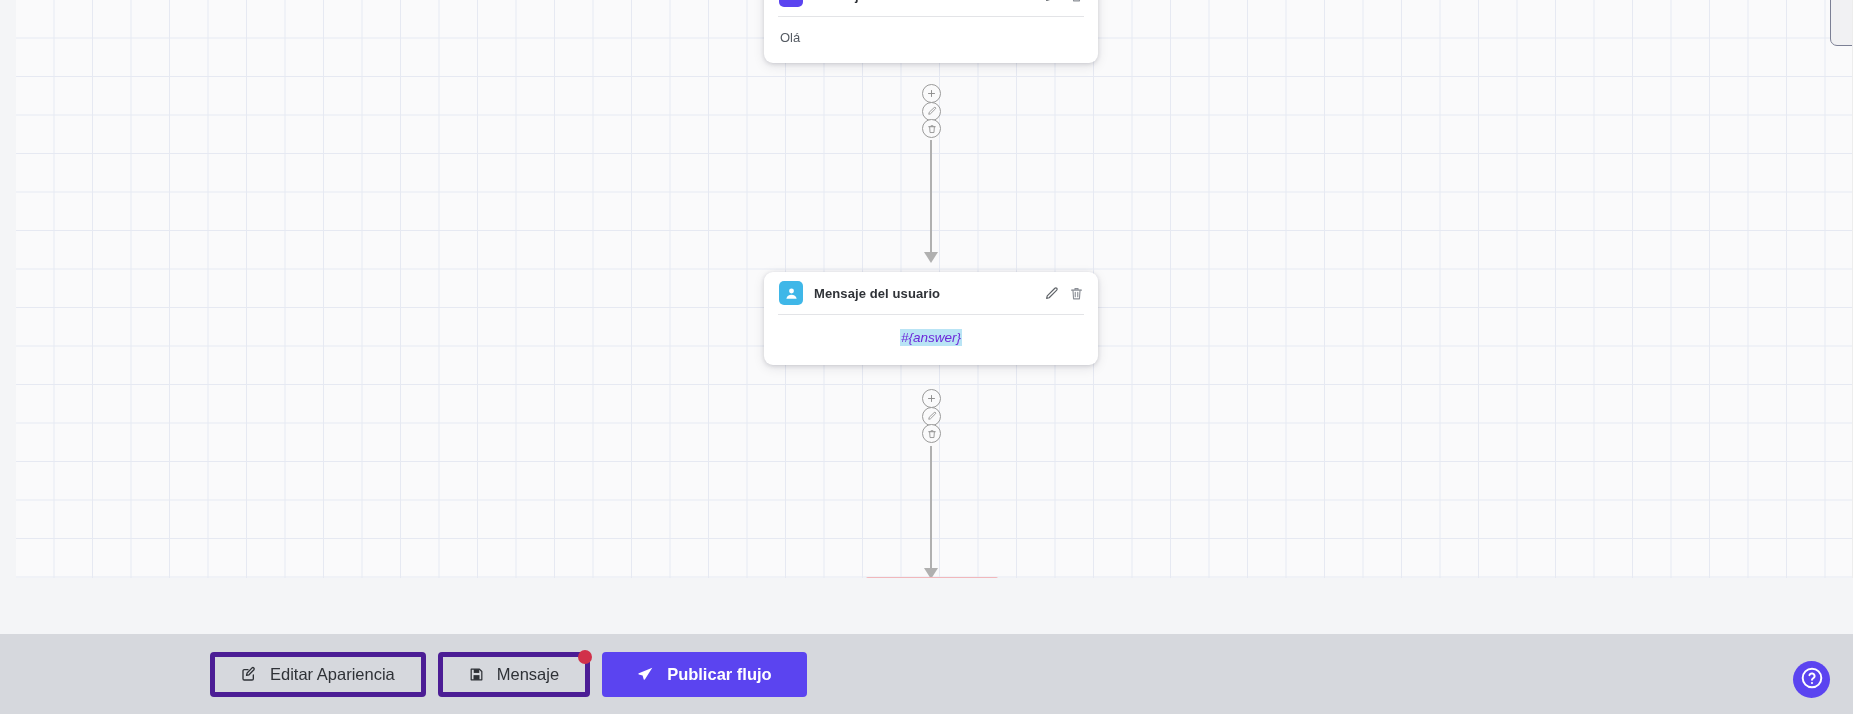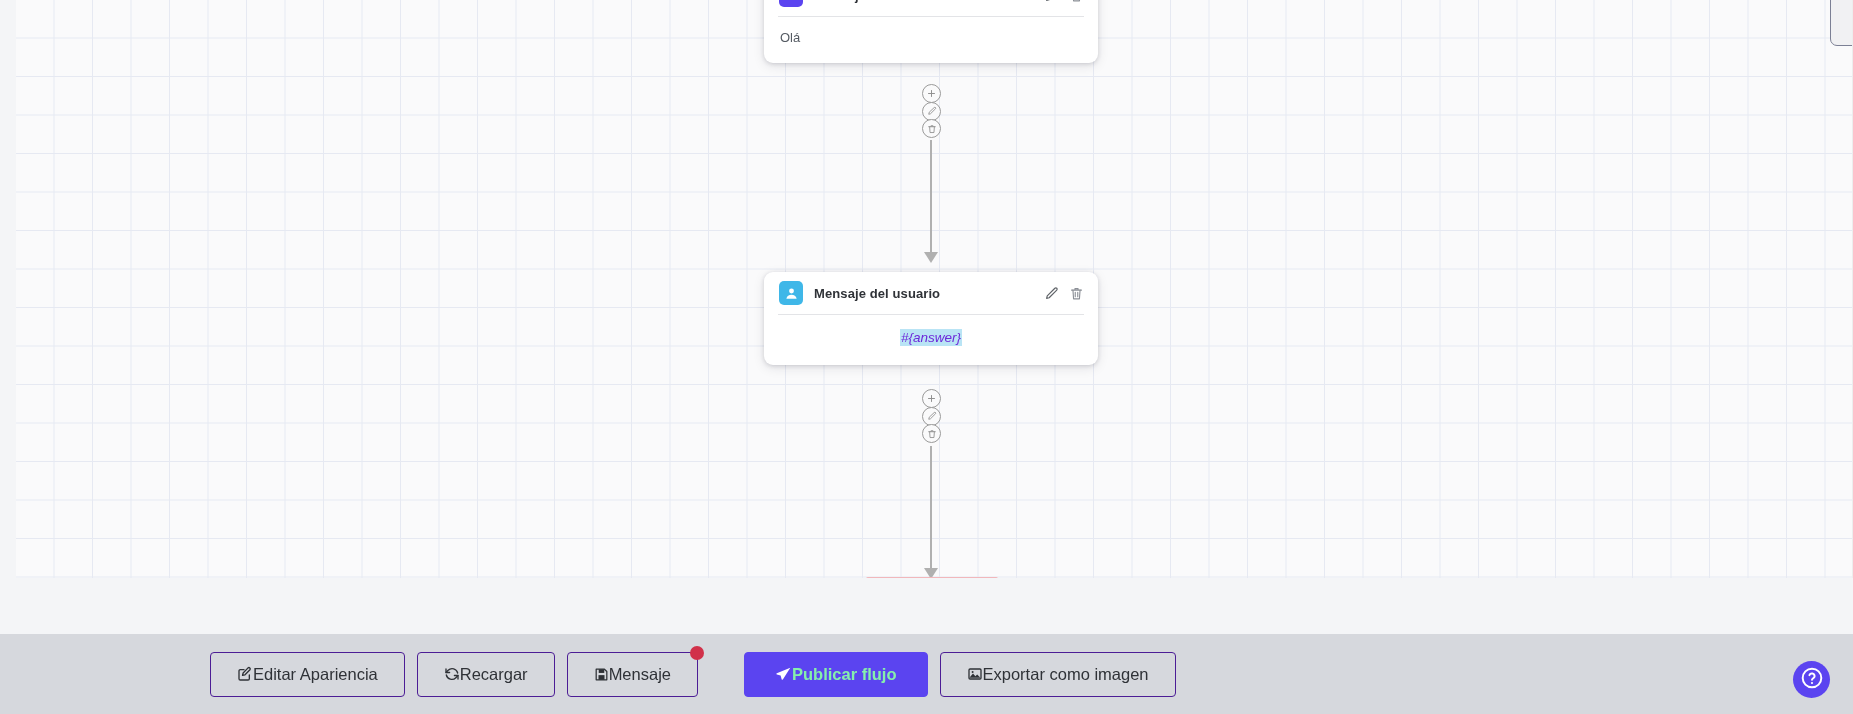--- a/index.html
+++ b/index.html
@@ -190,39 +190,39 @@
   .tb-inner {
     display: flex;
     align-items: center;
     gap: 12px;
     margin-left: 210px;
   }
   .tb-btn {
     position: relative;
     height: 45px;
     padding: 0 26px;
-    border: 1px solid #4c1d95;
+    border: 5px solid #4c1d95;
     border-radius: 4px;
     background: #d6d8dd;
     display: flex;
     align-items: center;
     justify-content: center;
+    gap: 13px;
     font-size: 16.5px;
     color: #2f3237;
     cursor: pointer;
     white-space: nowrap;
   }
   .tb-btn svg { display:block; flex: 0 0 auto; }
   .tb-btn.primary {
     background: #5b44f0;
     border-color: #5b44f0;
-    color: #86efac;
+    color: #ffffff;
     font-weight: bold;
     padding: 0 30px;
-    margin-left: 34px;
   }
   .tb-badge {
     position: absolute;
     top: -7px;
     right: -7px;
     width: 14px; height: 14px;
     border-radius: 50%;
     background: #d1314a;
   }
 
@@ -372,31 +372,20 @@
       <button class="tb-btn">
         <span>
           <svg width="16" height="16" viewBox="0 0 24 24" fill="none" stroke="#2f3237" stroke-width="2" stroke-linecap="round" stroke-linejoin="round">
             <path d="M18.5 13.5v5.6a1.9 1.9 0 0 1-1.9 1.9H4.9A1.9 1.9 0 0 1 3 19.1V7.4a1.9 1.9 0 0 1 1.9-1.9h5.6"></path>
             <path d="M16.6 2.8a2 2 0 0 1 2.8 2.8L12 13.2l-3.7.9.9-3.7z"></path>
           </svg>
         </span>
         <span>Editar Apariencia</span>
       </button>
 
-      <button class="tb-btn">
-        <span>
-          <svg width="16" height="16" viewBox="0 0 24 24" fill="none" stroke="#2f3237" stroke-width="2" stroke-linecap="round" stroke-linejoin="round">
-            <path d="M20.5 10.5a8.5 8.5 0 0 0-14.3-4L3 9.8"></path>
-            <path d="M3 4.4v5.4h5.4"></path>
-            <path d="M3.5 13.5a8.5 8.5 0 0 0 14.3 4L21 14.2"></path>
-            <path d="M21 19.6v-5.4h-5.4"></path>
-          </svg>
-        </span>
-        <span>Recargar</span>
-      </button>
 
       <button class="tb-btn">
         <span>
           <svg width="15" height="15" viewBox="0 0 24 24" fill="none" stroke="#2f3237" stroke-width="2" stroke-linejoin="round">
             <path d="M3.5 3.5h13.2L20.5 7.3v13.2H3.5z"></path>
             <rect x="7.6" y="3.5" width="8.8" height="6" fill="#2f3237" stroke="none"></rect>
             <rect x="7.2" y="13" width="9.6" height="7.5" fill="#2f3237" stroke="none"></rect>
           </svg>
         </span>
         <span>Mensaje</span>
@@ -406,30 +395,20 @@
 
       <button class="tb-btn primary">
         <span>
           <svg width="17" height="17" viewBox="0 0 24 24" fill="#ffffff">
             <path d="M21.6 2.4 2.6 10.1c-.9.4-.8 1.6.1 1.8l5.2 1.5 1.5 5.3c.3.9 1.5 1 1.9.1z"></path>
           </svg>
         </span>
         <span>Publicar flujo</span>
       </button>
 
-      <button class="tb-btn">
-        <span>
-          <svg width="16" height="16" viewBox="0 0 24 24" fill="none" stroke="#2f3237" stroke-width="2" stroke-linejoin="round">
-            <rect x="3" y="4.5" width="18" height="15" rx="1.6"></rect>
-            <path d="M3.6 17.6 9 11.4l3.6 3.9 2.6-2.6 5 4.9z" fill="#2f3237" stroke="none"></path>
-            <circle cx="8.4" cy="9.1" r="1.5" fill="#2f3237" stroke="none"></circle>
-          </svg>
-        </span>
-        <span>Exportar como imagen</span>
-      </button>
 
     </div>
   </div>
 
   <div class="help-fab">
     <span>
       <svg width="26" height="26" viewBox="0 0 24 24" fill="none" stroke="#ffffff" stroke-width="1.8" stroke-linecap="round">
         <circle cx="12" cy="12" r="8.6"></circle>
         <path d="M9.6 9.4a2.5 2.5 0 0 1 4.8.9c0 1.7-2.4 2-2.4 3.4"></path>
         <circle cx="12" cy="16.6" r="1" fill="#ffffff" stroke="none"></circle>

